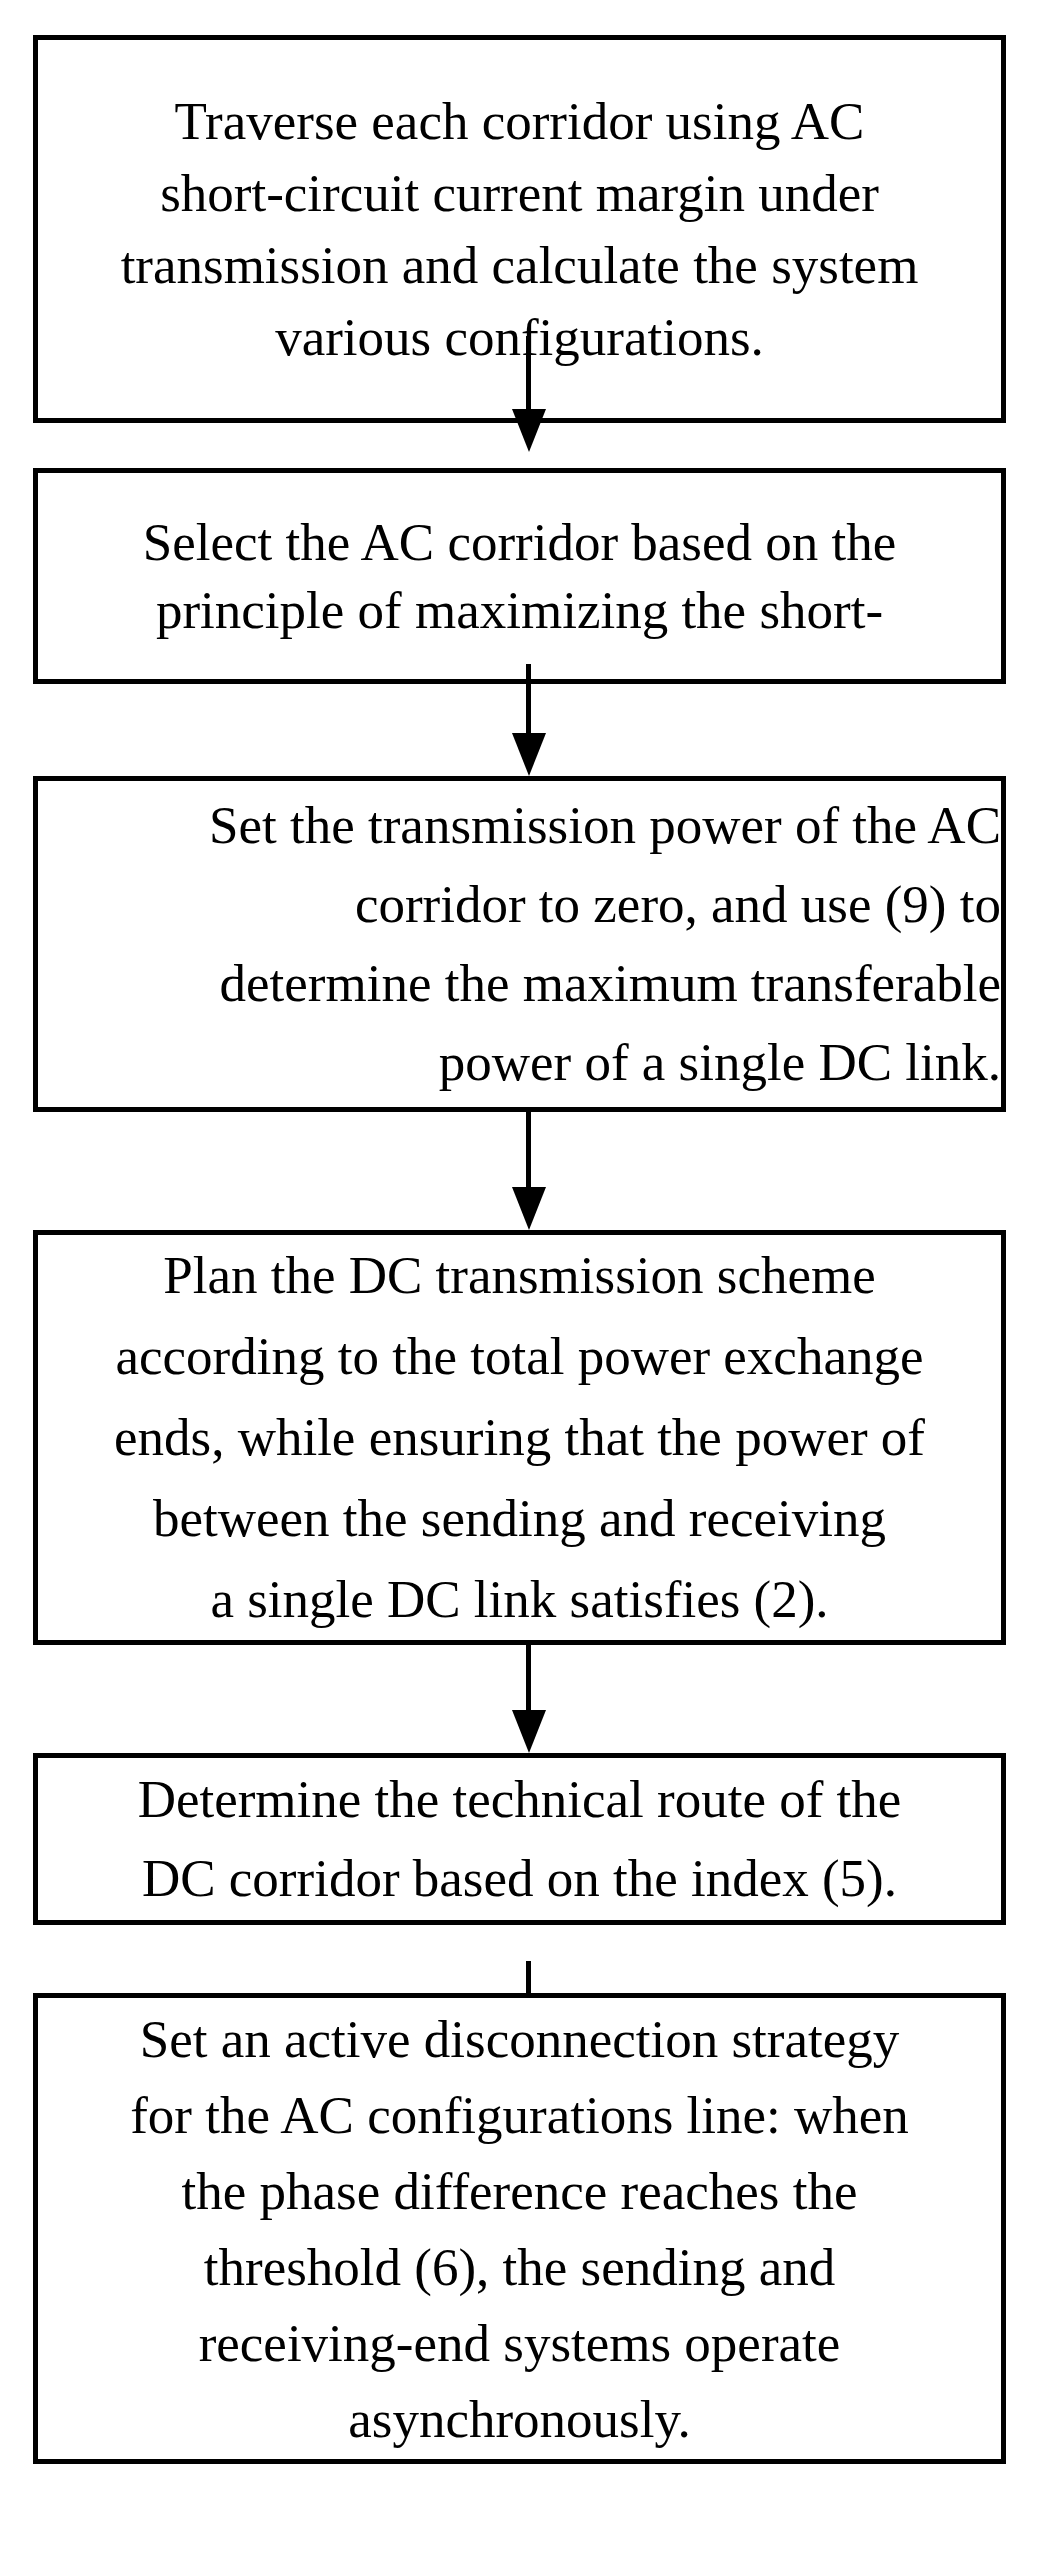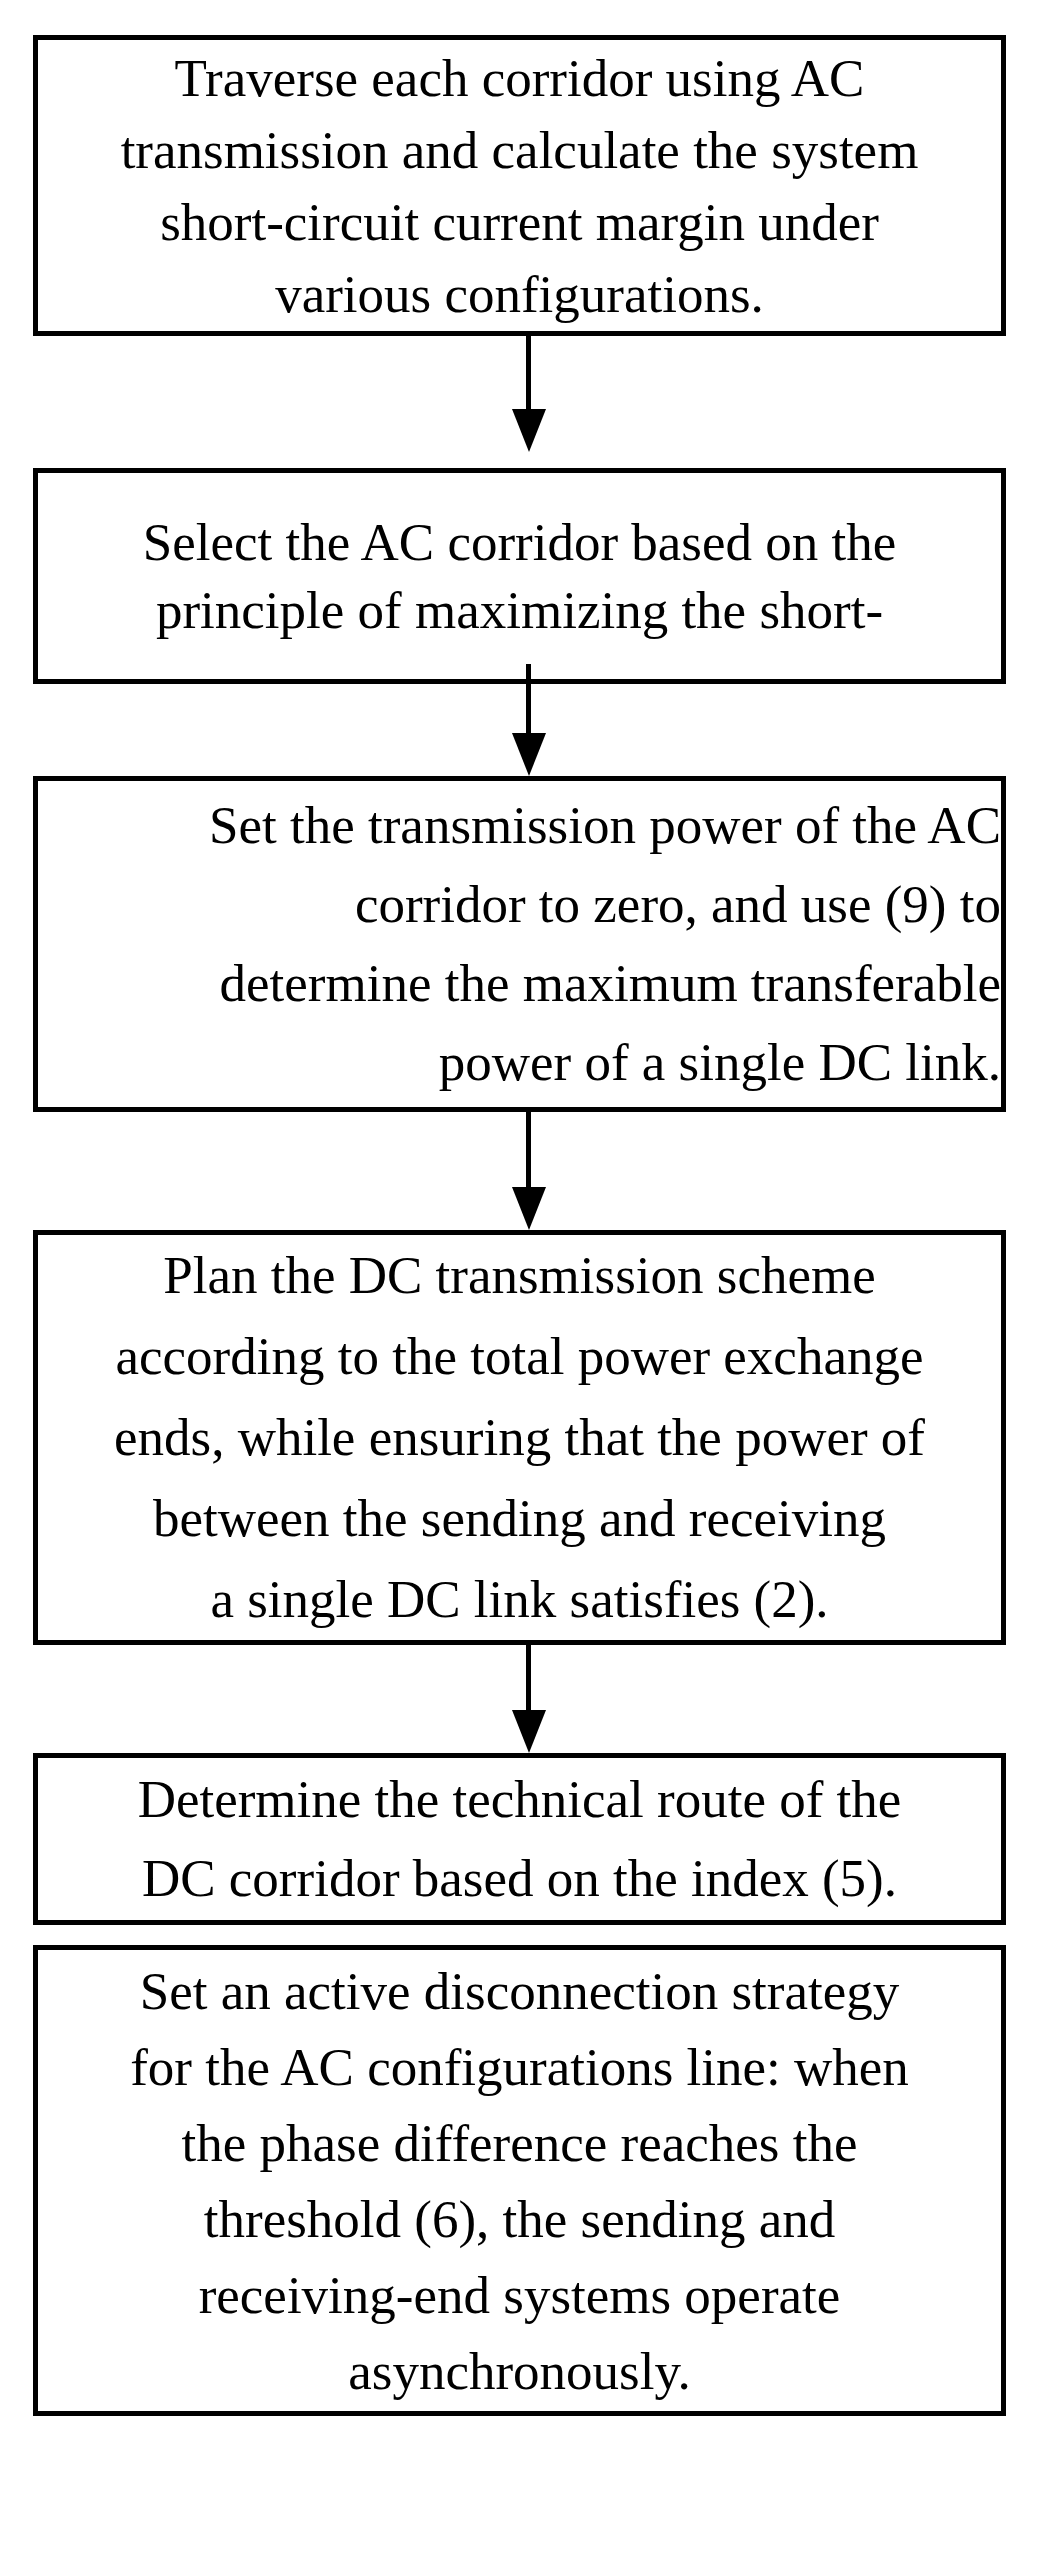--- a/index.html
+++ b/index.html
@@ -26,31 +26,31 @@
     flex-direction: column;
     justify-content: center;
     align-items: center;
     text-align: center;
     font-size: 53px;
     overflow: hidden;
   }
   .step .line {
     white-space: nowrap;
   }
-  .s1 { top: 35px;   height: 301px; }
+  .s1 { top: 35px;   height: 388px; }
   .s1 .line { line-height: 72px; }
   .s2 { top: 468px;  height: 216px; }
   .s2 .line { line-height: 68px; }
   .s3 { top: 776px;  height: 336px; align-items: flex-end; }
   .s3 .line { line-height: 79px; }
   .s4 { top: 1230px; height: 415px; }
   .s4 .line { line-height: 81px; }
   .s5 { top: 1753px; height: 172px; }
   .s5 .line { line-height: 79px; }
-  .s6 { top: 1945px; height: 471px; }
+  .s6 { top: 1993px; height: 471px; }
   .s6 .line { line-height: 76px; }
 
   .arrow {
     position: absolute;
     left: 511px;
     width: 35px;
     display: flex;
     flex-direction: column;
     align-items: center;
   }
@@ -72,22 +72,22 @@
   .a4 { top: 1645px; height: 108px; }
   .a5 { top: 1961px; height: 106px; }
 </style>
 </head>
 <body>
 
 <div class="canvas">
 
   <div class="step s1">
       <div class="line">Traverse each corridor using AC</div>
+      <div class="line">short-circuit current margin under</div>
       <div class="line">transmission and calculate the system</div>
-      <div class="line">short-circuit current margin under</div>
       <div class="line">various configurations.</div>
     </div>
 
   <div class="arrow a1">
     <div class="shaft"></div>
     <div class="head"></div>
   </div>
 
   <div class="step s2">
       <div class="line">Select the AC corridor based on the</div>

